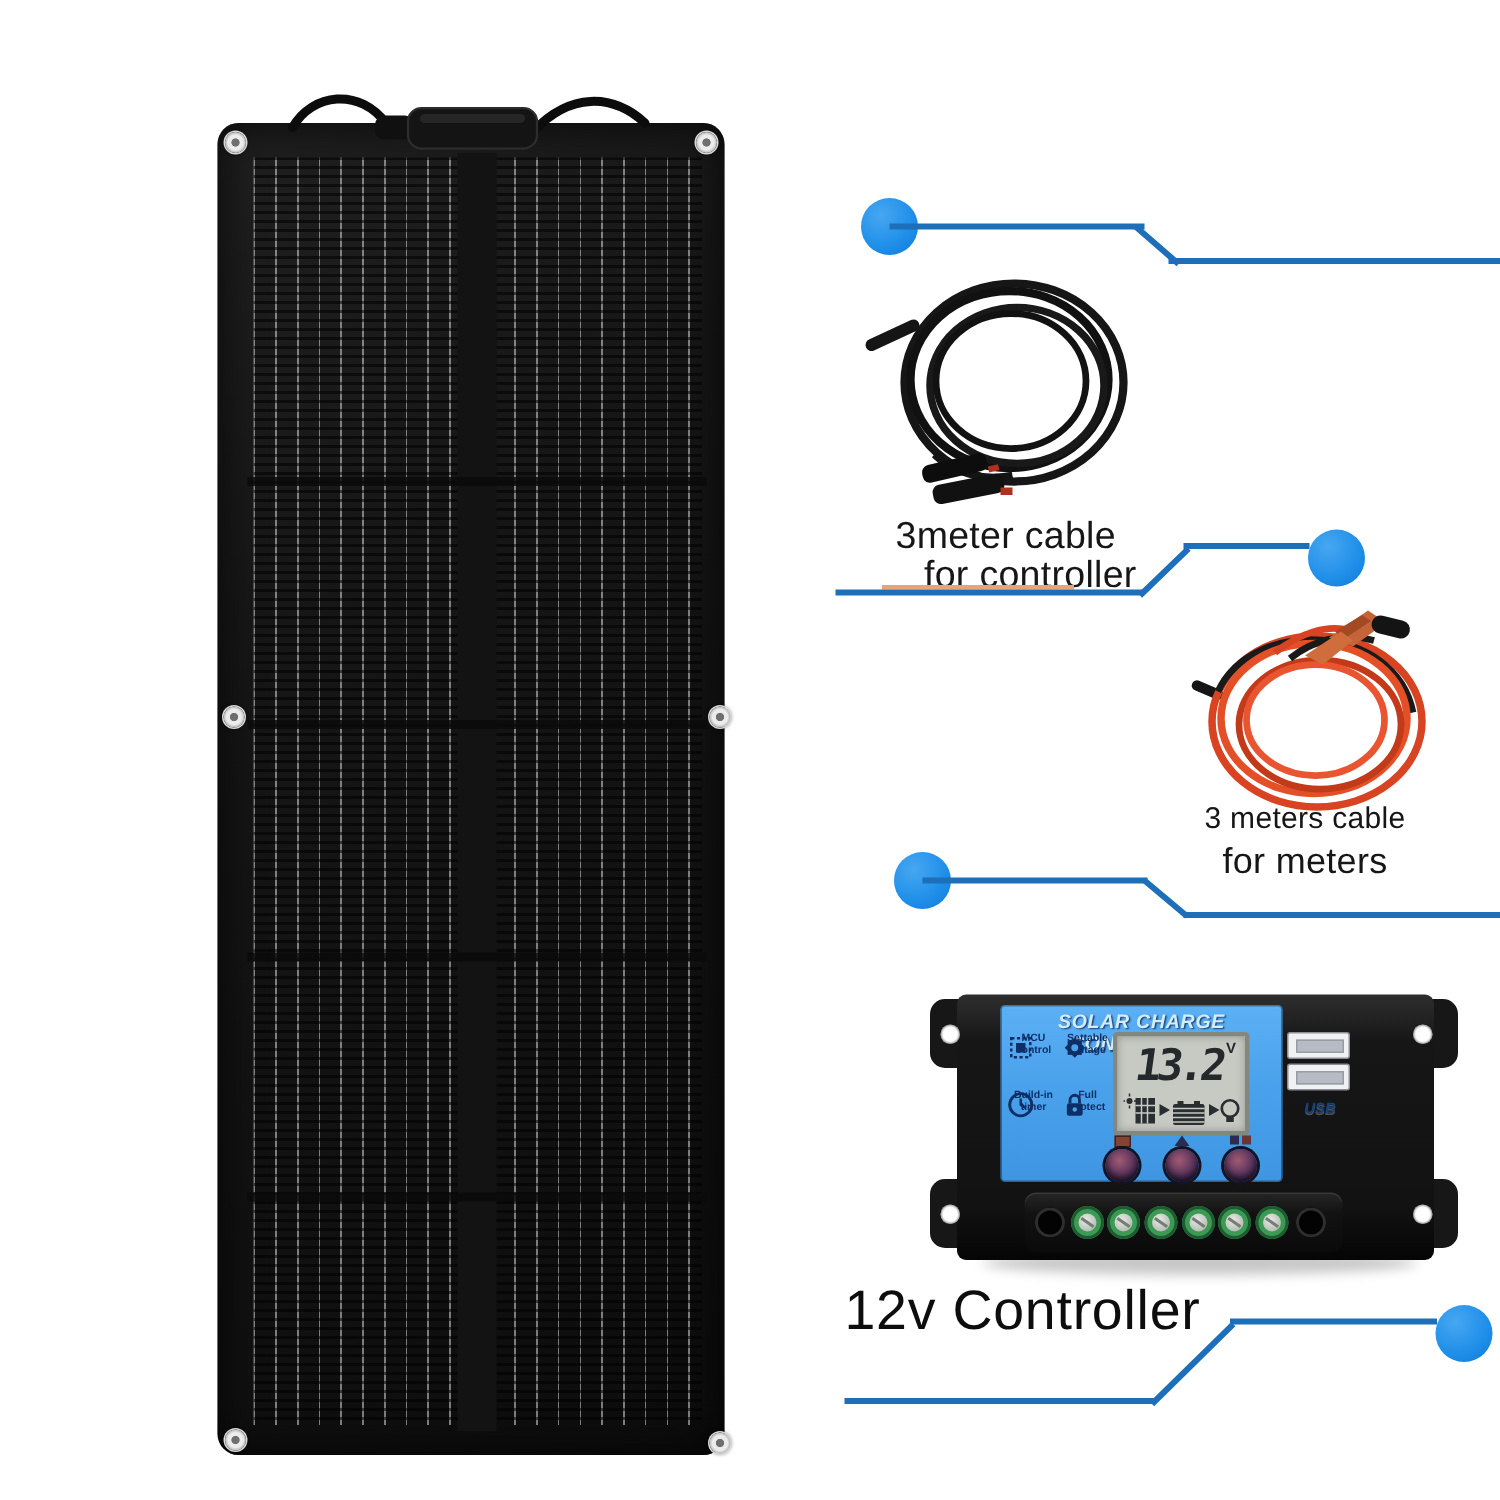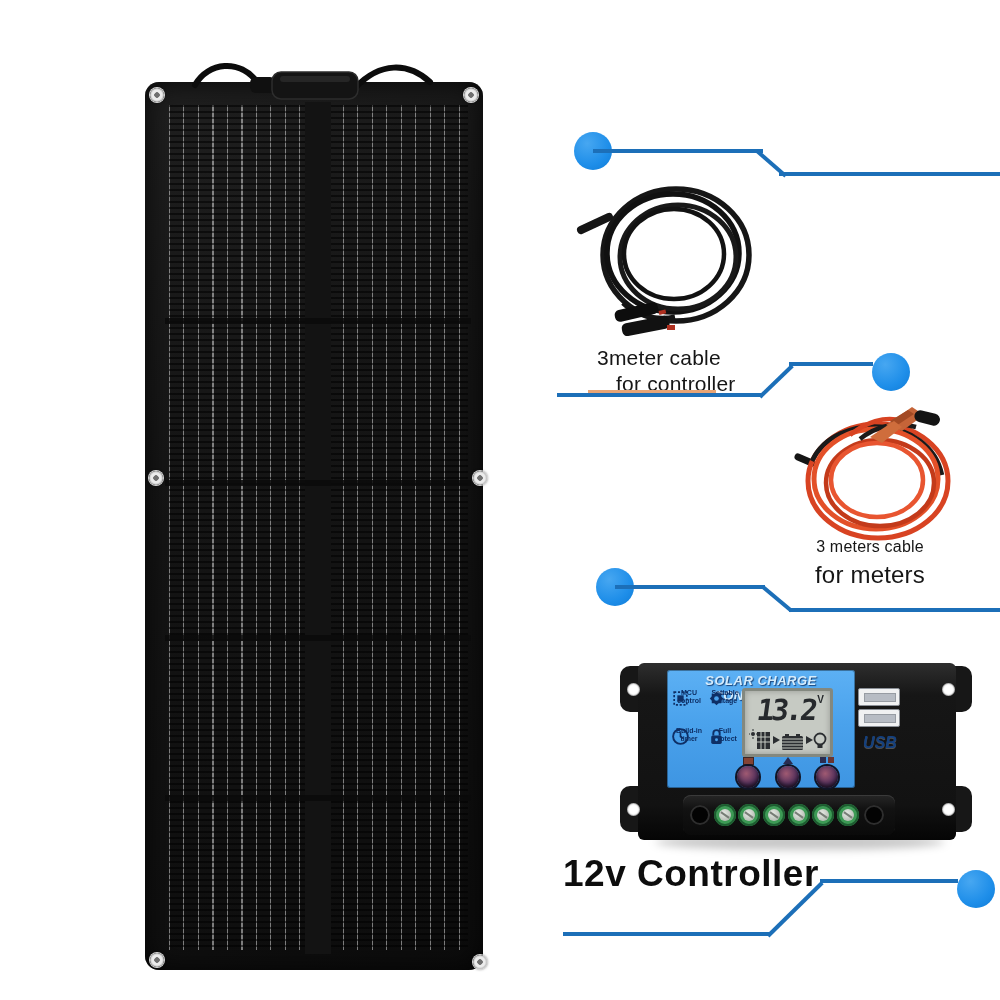--- a/index.html
+++ b/index.html
@@ -21,23 +21,23 @@
          box-shadow:0 0 0 1px #d9d9d9, 0 0 3px rgba(0,0,0,.7);}
 
   
   .seg{position:absolute;height:4px;background:#1c6fb8;}
   .diag{transform-origin:0 50%;}
   .dot{position:absolute;width:38px;height:38px;border-radius:50%;
        background:radial-gradient(circle at 35% 30%, #47a7f1, #1e8ee9 60%, #0f7bd6);}
   .underline-orange{position:absolute;height:3px;background:#e8a474;}
 
   
-  .lbl{position:absolute;font-size:21px;line-height:27px;color:#161616;letter-spacing:.2px;}
+  .lbl{position:absolute;font-size:25px;line-height:27px;color:#161616;letter-spacing:.2px;}
   .lbl-center{text-align:center;}
-  .caption{position:absolute;left:563px;top:853px;font-size:37px;font-weight:bold;color:#0d0d0d;letter-spacing:.5px;}
+  .caption{position:absolute;left:563px;top:853px;font-size:37px;font-weight:normal;color:#0d0d0d;letter-spacing:.5px;}
 
   
   .ctl-shadow{position:absolute;left:655px;top:834px;width:290px;height:16px;border-radius:50%;
        background:rgba(0,0,0,.22);filter:blur(4px);}
   .ctl-body{position:absolute;left:638px;top:663px;width:318px;height:177px;border-radius:6px;
        background:linear-gradient(180deg,#2e2e2e 0%,#161616 18%,#121212 80%,#050505 100%);}
   .ctl-ear{position:absolute;width:24px;height:46px;background:#171717;}
   .ear-l{left:620px;border-radius:10px 0 0 10px;}
   .ear-r{left:948px;border-radius:0 10px 10px 0;}
   .ear-t{top:666px;} .ear-b{top:786px;}
@@ -64,21 +64,21 @@
        background:radial-gradient(circle at 42% 35%, #a05a72, #55315c 55%, #201536);
        box-shadow:0 0 0 2px #101425, inset 0 -3px 4px rgba(0,0,0,.6);}
   .btn-mark{position:absolute;top:757px;height:6px;font-size:0;opacity:.9;}
   .mark-sq{width:9px;background:#8a3a22;border:1px solid #3c1a10;}
   .mark-tri{width:0;height:0;border-left:5px solid transparent;border-right:5px solid transparent;
        border-bottom:7px solid #27203f;background:none;}
   .mark-duo{width:14px;background:linear-gradient(90deg,#27203f 45%,transparent 45% 55%,#6e2a1e 55%);}
   .usb-port{position:absolute;left:191px;width:42px;height:18px;background:#f0f1f2;border:1px solid #8a8f96;
        border-radius:2px;box-sizing:border-box;}
   .usb-tongue{position:absolute;left:5px;top:4px;width:30px;height:7px;background:#b7bcc4;border:1px solid #979ca3;}
-  .usb-lbl{position:absolute;left:191px;top:64px;width:44px;text-align:center;font-size:16px;
+  .usb-lbl{position:absolute;left:191px;top:64px;width:44px;text-align:center;font-size:10px;
        font-weight:bold;font-style:italic;color:#14407e;text-shadow:0 1px 0 rgba(255,255,255,.25);}
   .term-strip{position:absolute;left:683px;top:795px;width:212px;height:40px;border-radius:8px;
        background:linear-gradient(180deg,#262626,#121212 35%,#0a0a0a);box-shadow:inset 0 1px 0 #3a3a3a;}
   .term-hole{position:absolute;top:10px;width:20px;height:20px;border-radius:50%;background:#030303;
        box-shadow:inset 0 0 0 2px #2e2e2e;}
   .term-green{position:absolute;top:9px;width:22px;height:22px;border-radius:50%;
        background:#3d9a55;box-shadow:inset 0 0 0 2px #1d5c30;}
   .term-screw{position:absolute;left:5px;top:5px;width:12px;height:12px;border-radius:50%;
        background:radial-gradient(circle at 40% 35%, #e6eae4, #b9c0b8 70%, #8f968e);}
   .term-screw::after{content:"";position:absolute;left:1px;top:5px;width:10px;height:2px;background:#777d76;
@@ -153,21 +153,21 @@
     <path d="M60,40 C 75,28 95,20 112,26" fill="none" stroke="#d84322" stroke-width="4.5"></path>
     <path d="M70,44 C 85,32 105,26 126,32" fill="none" stroke="#1a1a1a" stroke-width="4.5"></path>
     <g>
       <polygon points="96,30 122,12 134,20 112,36" fill="#c56438"></polygon>
       <polygon points="100,26 118,15 124,19 106,31" fill="#a34a24"></polygon>
       <rect x="126" y="14" width="26" height="12" rx="6" fill="#141414" transform="rotate(14 126 14)"></rect>
       <polygon points="80,42 104,26 112,32 92,48" fill="#cf6d3c"></polygon>
     </g>
   </svg>
 
-  <div class="lbl lbl-center" style="left:795px;top:533px;width:150px;font-size:16px">3 meters cable</div>
+  <div class="lbl lbl-center" style="left:795px;top:533px;width:150px;font-size:20px">3 meters cable</div>
   <div class="lbl lbl-center" style="left:795px;top:561px;width:150px;font-size:24px">for meters</div>
 
   <div class="dot" style="left:596px;top:568px"></div>
   <div class="seg" style="left:615px;top:585px;width:150px"></div>
   <div class="seg diag" style="left:763px;top:585px;width:37px;transform:rotate(40deg)"></div>
   <div class="seg" style="left:789px;top:608px;width:211px"></div>
 
   <div class="ctl-shadow"></div>
   <div class="ctl-ear ear-l ear-t"></div>
   <div class="ctl-ear ear-l ear-b"></div>

